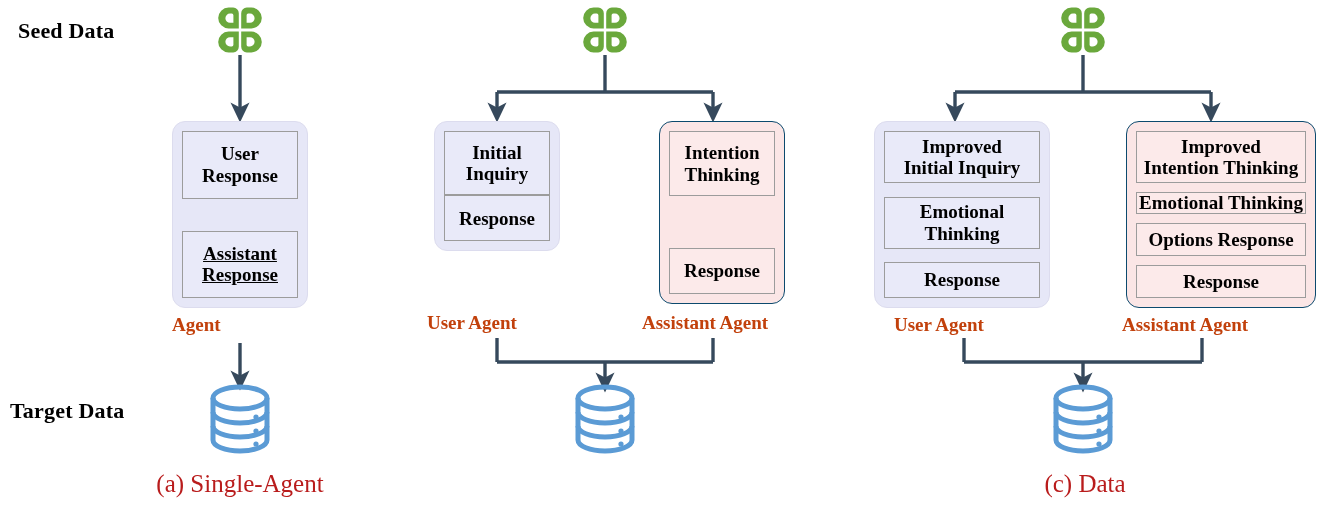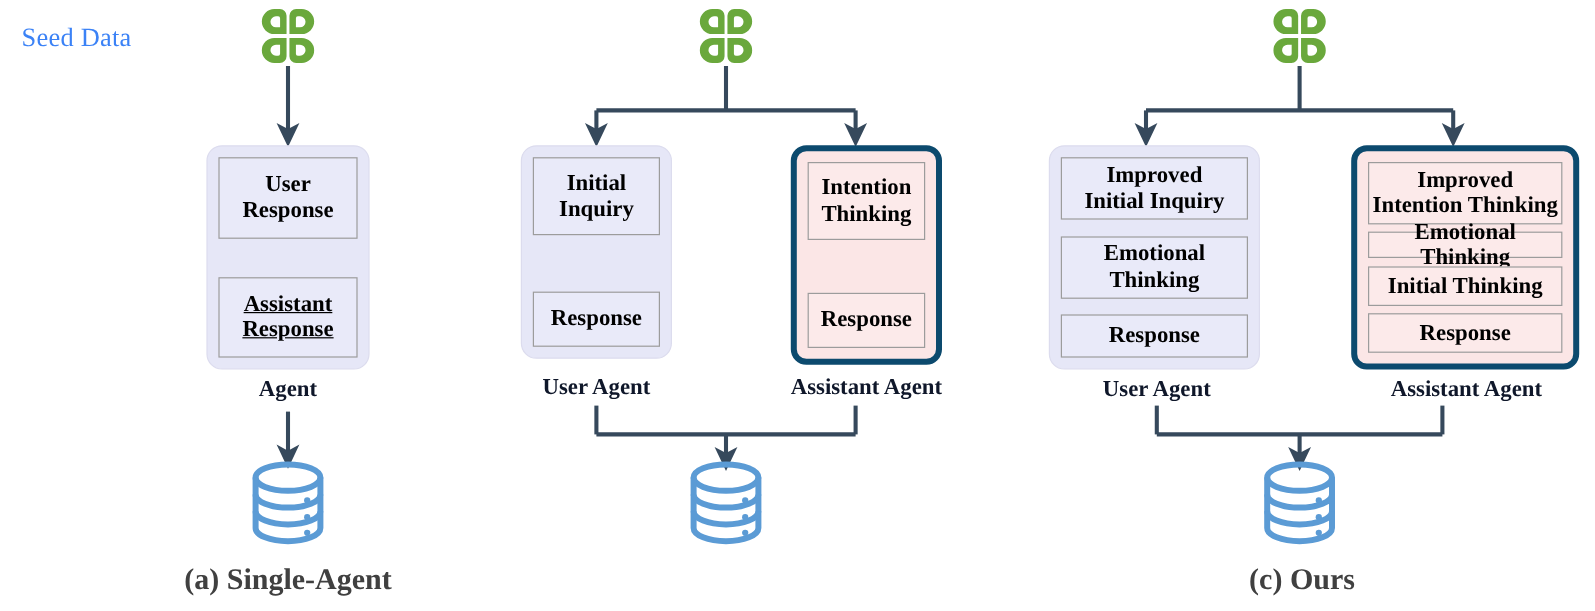--- a/index.html
+++ b/index.html
@@ -16,25 +16,25 @@
     position: relative;
     width: 1329px;
     height: 509px;
     background: #ffffff;
     overflow: hidden;
   }
 
   
   .row-label {
     position: absolute;
-    font-weight: normal;
+    font-weight: bold;
     font-size: 22px;
     letter-spacing: 0.2px;
     white-space: nowrap;
-    color: #3b82f6;
+    color: #000000;
   }
   #seed-data-label  { left: 18px;  top: 18px; }
   #target-data-label{ left: 10px;  top: 398px; }
 
   
   .seed-icon {
     position: absolute;
     width: 48px;
     height: 48px;
   }
@@ -66,21 +66,21 @@
     display: flex;
     flex-direction: column;
     justify-content: space-between;
   }
   .agent-panel.user {
     background: #e6e7f7;
     border: 1px solid #dcdcee;
   }
   .agent-panel.assistant {
     background: #fbe6e6;
-    border: 5px solid #0c4a6e;
+    border: 1px solid #0c4a6e;
   }
 
   .slot {
     box-sizing: border-box;
     border: 1.6px solid #9c9c9c;
     display: flex;
     align-items: center;
     justify-content: center;
     text-align: center;
     font-weight: bold;
@@ -90,41 +90,42 @@
   }
   .agent-panel.user .slot { background: #e9eaf9; }
   .agent-panel.assistant .slot { background: #fceaea; }
 
   
   .agent-caption {
     position: absolute;
     font-weight: bold;
     font-size: 19px;
     white-space: nowrap;
-    text-align: center;
-    color: #0f172a;
+    text-align: left;
+    color: #c2410c;
   }
 
   
   .subcaption {
     position: absolute;
     font-size: 25px;
-    font-weight: bold;
+    font-weight: normal;
     white-space: nowrap;
     text-align: center;
-    color: #404040;
+    color: #b91c1c;
   }
 </style>
 </head>
 <body>
 
 <div id="figure">
 
   <div class="row-label" id="seed-data-label">Seed Data</div>
 
+  <div class="row-label" id="target-data-label">Target Data</div>
 
   <svg id="connectors" viewBox="0 0 1329 509" xmlns="http://www.w3.org/2000/svg">
     <defs>
       <marker id="arrowhead" markerWidth="7" markerHeight="7" refX="3.2" refY="3.2" orient="auto" markerUnits="strokeWidth">
         <path d="M0.4,0.4 L6.3,3.2 L0.4,6.0 L1.9,3.2 Z" fill="#36495c"></path>
       </marker>
     </defs>
     <g stroke="#36495c" stroke-width="3.4" fill="none" stroke-linecap="butt" stroke-linejoin="miter">
 
       <line x1="240" y1="55" x2="240" y2="112" marker-end="url(#arrowhead)"></line>
@@ -245,21 +246,21 @@
       </g>
     </svg>
   </div>
 
   <div class="agent-panel user" style="left:172px; top:121px; width:136px; height:187px;gap:32px;">
     <div class="slot" style="height:78px;">User<br>Response</div>
     <div class="slot" style="height:78px;text-decoration:underline;">Assistant<br>Response</div>
   </div>
   <div class="agent-caption" style="left:172px; top:314px; width:136px;">Agent</div>
 
-  <div class="agent-panel user" style="left:434px; top:121px; width:126px; height:178px;">
+  <div class="agent-panel user" style="left:434px; top:121px; width:126px; height:130px;">
     <div class="slot" style="height:65px;">Initial<br>Inquiry</div>
     <div class="slot" style="height:46px;">Response</div>
   </div>
   <div class="agent-caption" style="left:427px; top:312px; width:140px;">User Agent</div>
 
   <div class="agent-panel assistant" style="left:659px; top:121px; width:126px; height:183px;">
     <div class="slot" style="height:65px;">Intention<br>Thinking</div>
     <div class="slot" style="height:46px;">Response</div>
   </div>
   <div class="agent-caption" style="left:642px; top:312px; width:160px;">Assistant Agent</div>
@@ -267,21 +268,21 @@
   <div class="agent-panel user" style="left:874px; top:121px; width:176px; height:187px;">
     <div class="slot" style="height:52px;">Improved<br>Initial Inquiry</div>
     <div class="slot" style="height:52px;">Emotional<br>Thinking</div>
     <div class="slot" style="height:36px;">Response</div>
   </div>
   <div class="agent-caption" style="left:894px; top:314px; width:140px;">User Agent</div>
 
   <div class="agent-panel assistant" style="left:1126px; top:121px; width:190px; height:187px;">
     <div class="slot" style="height:52px;">Improved<br>Intention Thinking</div>
     <div class="slot" style="height:22px;">Emotional Thinking</div>
-    <div class="slot" style="height:33px;">Initial Thinking</div>
+    <div class="slot" style="height:33px;">Options Response</div>
     <div class="slot" style="height:33px;">Response</div>
   </div>
   <div class="agent-caption" style="left:1122px; top:314px; width:200px;">Assistant Agent</div>
 
   <div class="subcaption" style="left:100px; top:470px; width:280px;">(a) Single-Agent</div>
-  <div class="subcaption" style="left:990px; top:470px; width:190px;">(c) Ours</div>
+  <div class="subcaption" style="left:990px; top:470px; width:190px;">(c) Data</div>
 
 </div>
 
 </body></html>

